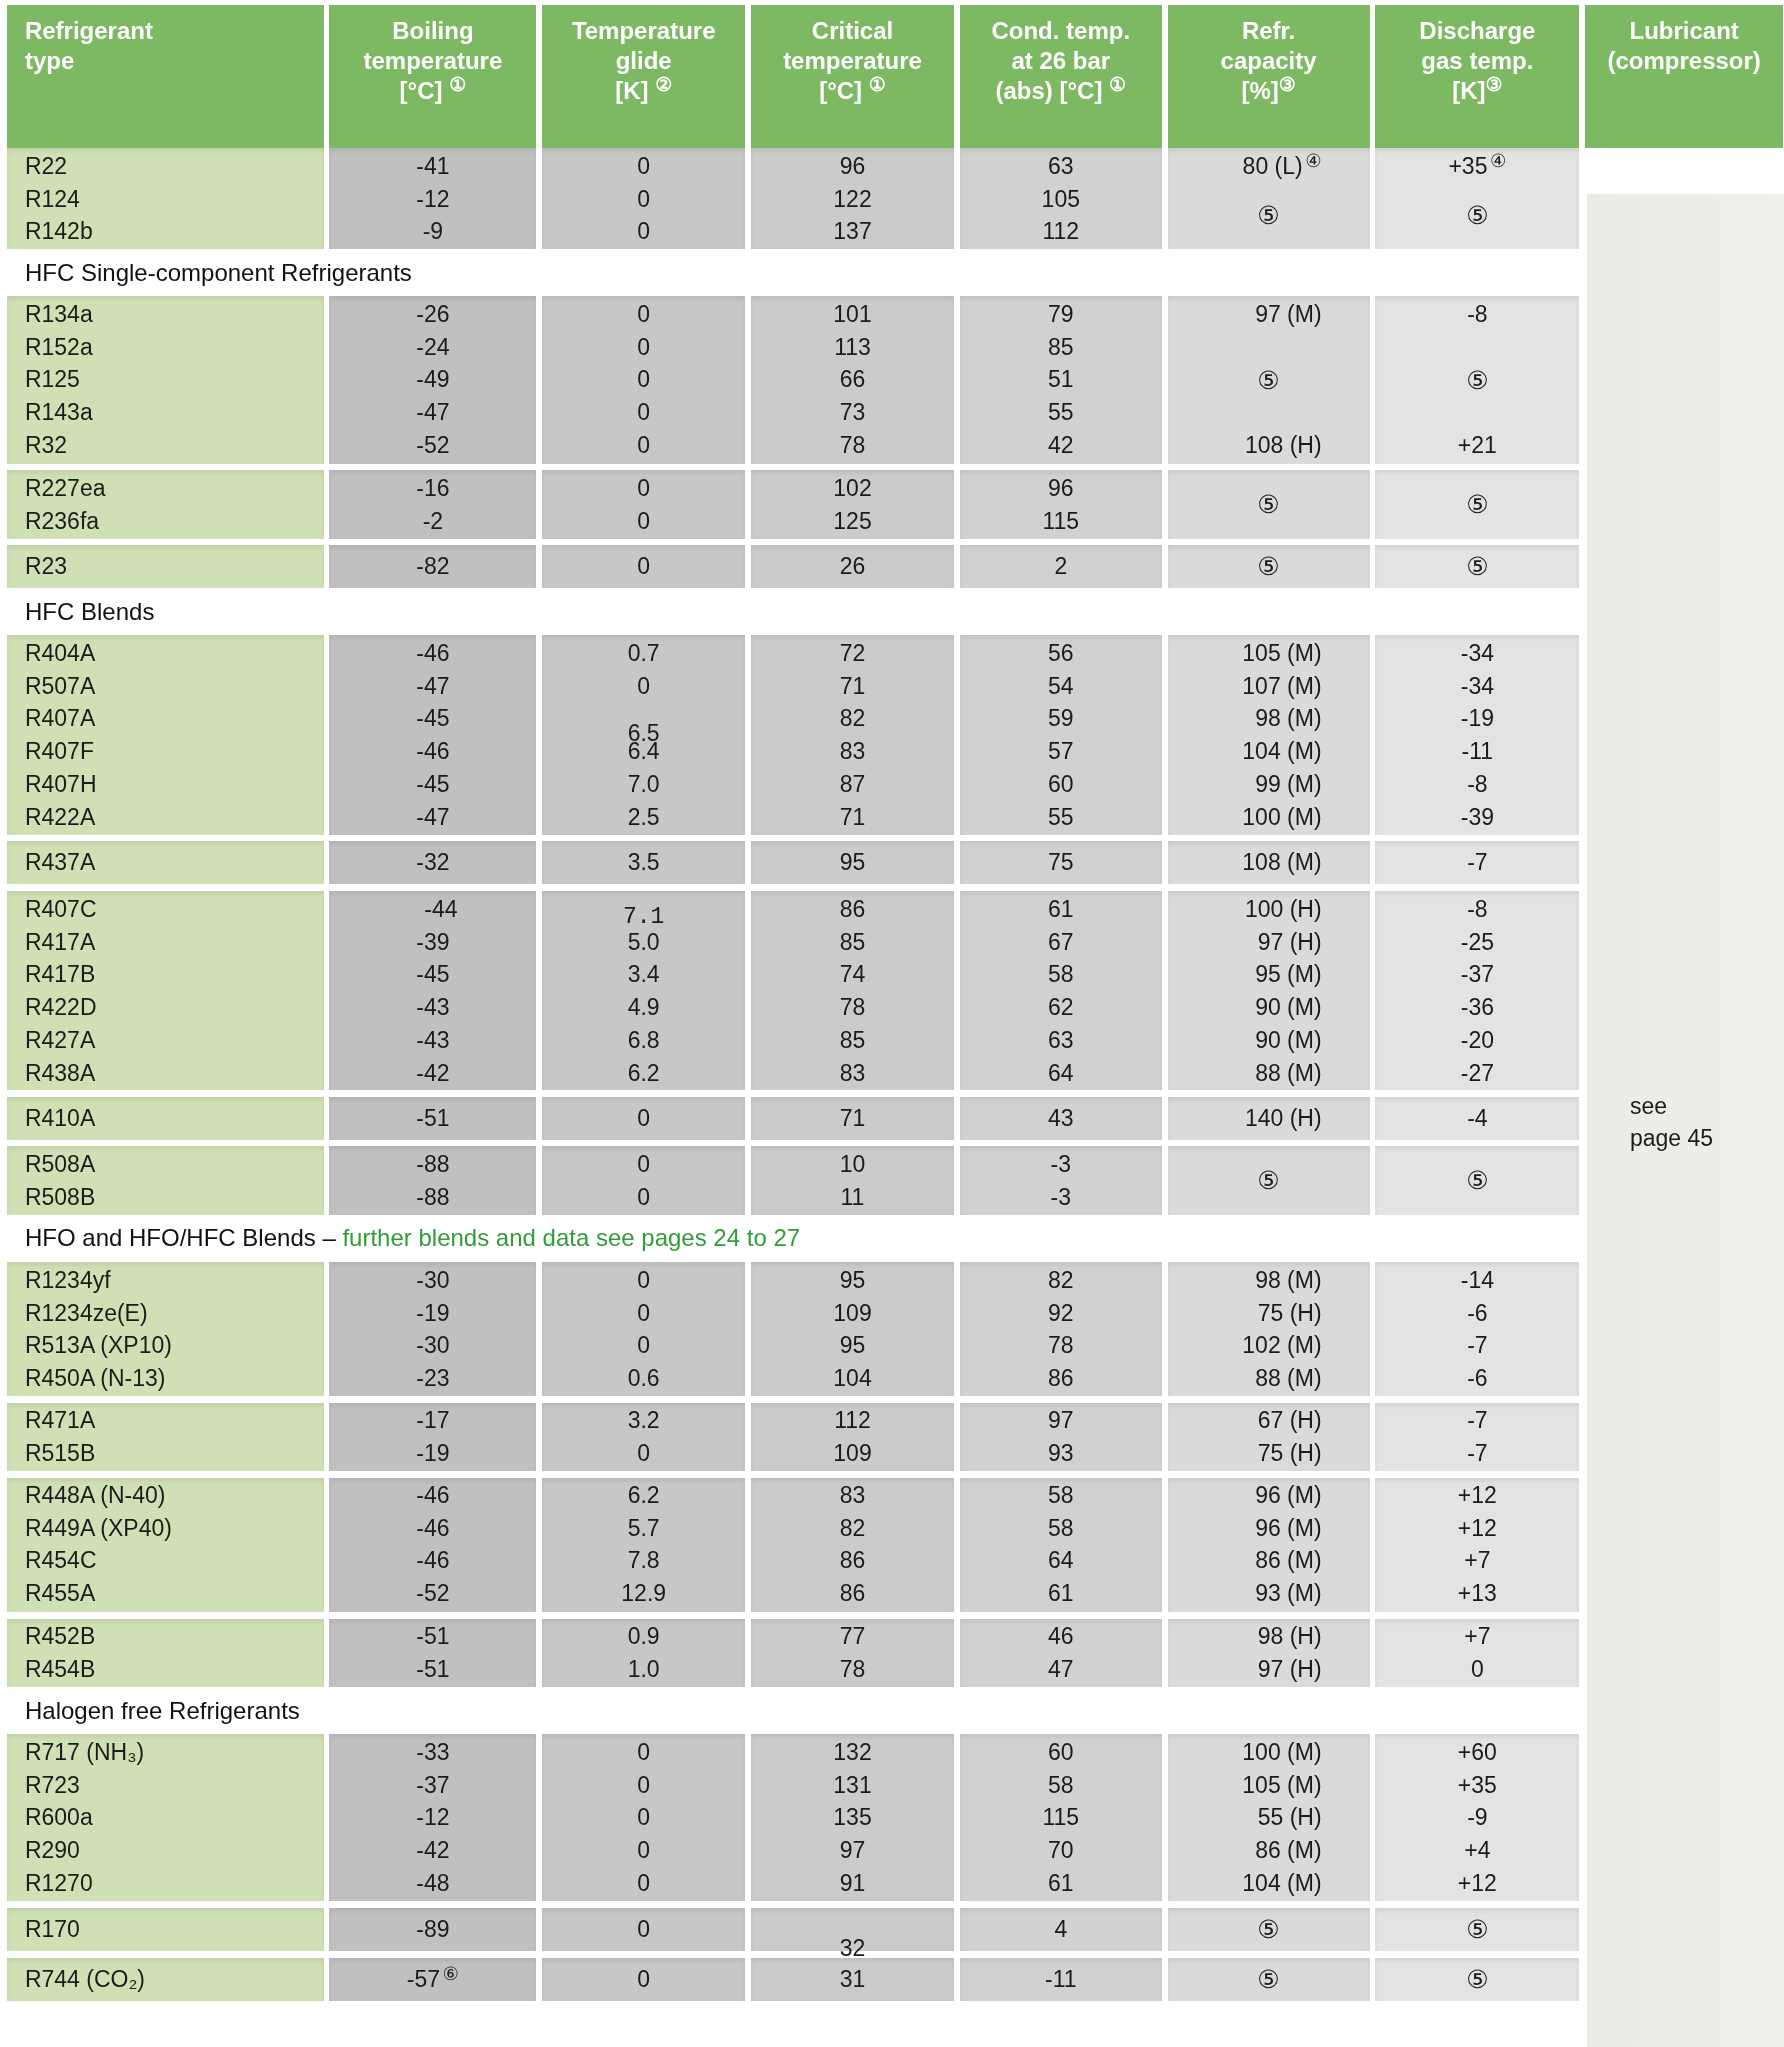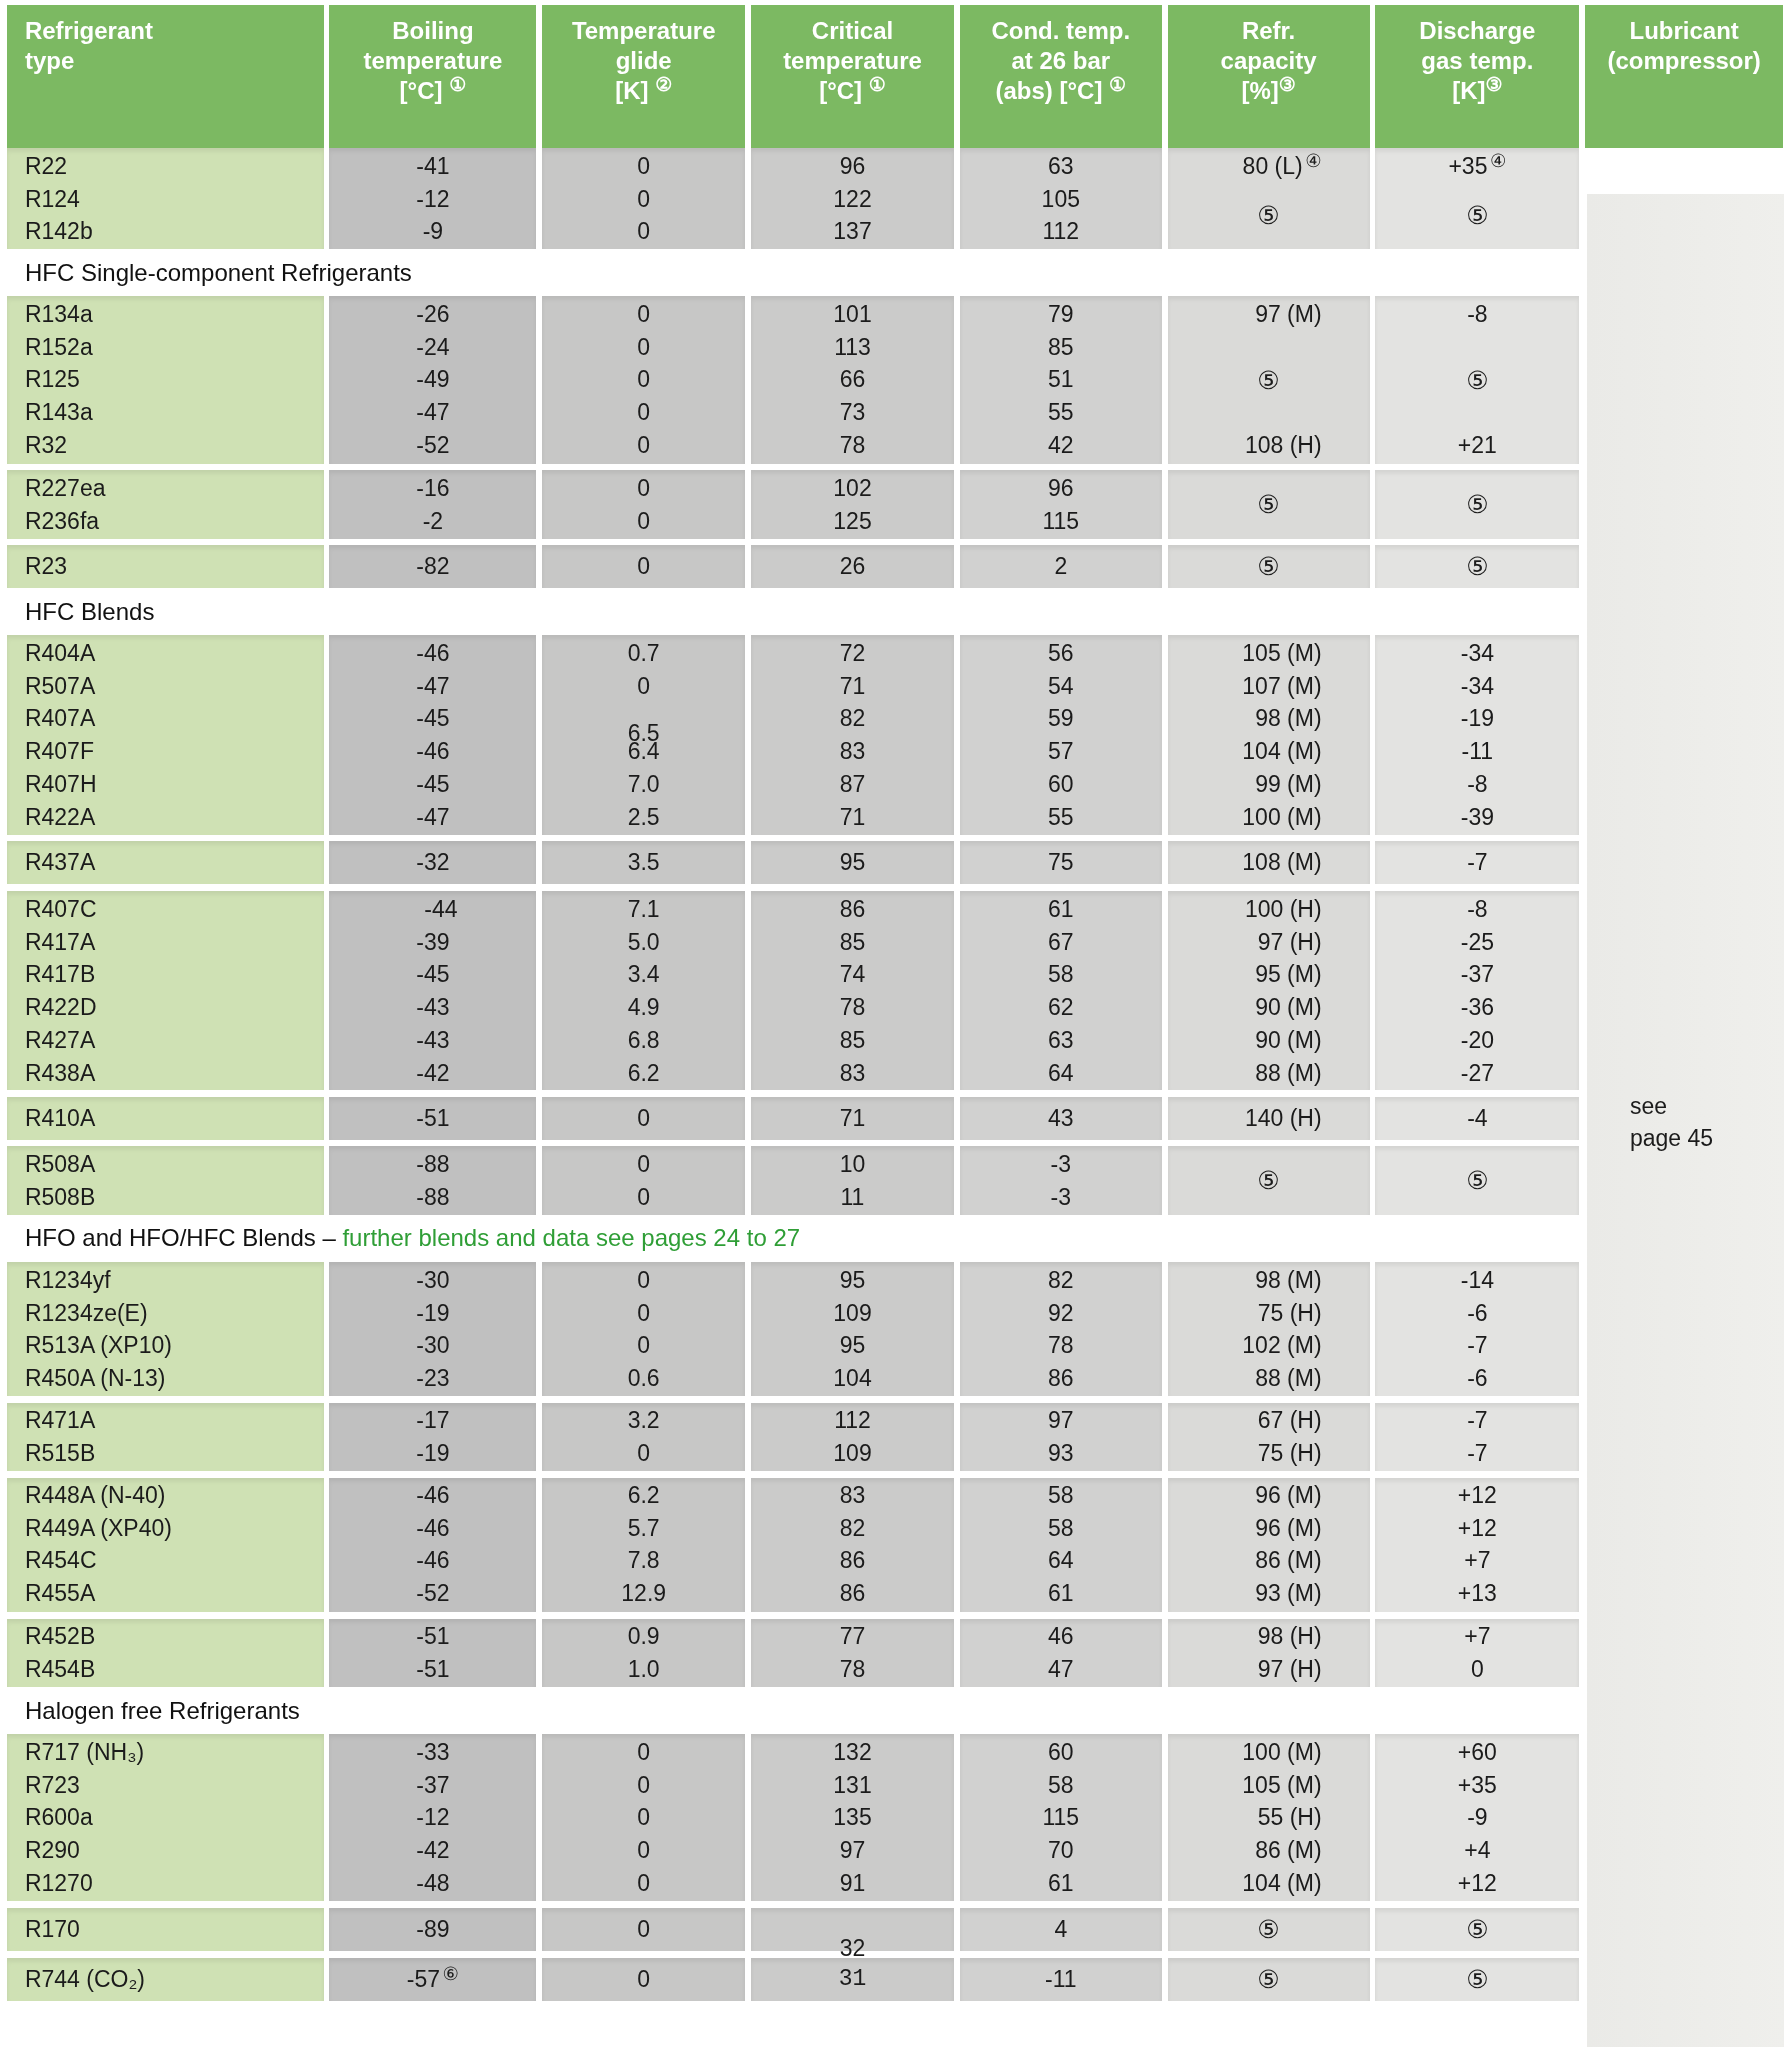--- a/index.html
+++ b/index.html
@@ -435,21 +435,21 @@
               <div class="rval" style="top: 0px; height: 33px; line-height: 33px; margin-left: 8px;">-44</div>
               <div class="rval" style="top: 33px; height: 33px; line-height: 33px;">-39</div>
               <div class="rval" style="top: 65px; height: 33px; line-height: 33px;">-45</div>
               <div class="rval" style="top: 98px; height: 33px; line-height: 33px;">-43</div>
               <div class="rval" style="top: 131px; height: 33px; line-height: 33px;">-43</div>
               <div class="rval" style="top: 164px; height: 33px; line-height: 33px;">-42</div>
             </div>
           </div>
           <div class="gcell bg3">
             <div class="cellbody" style="height: 196px; margin: 1.7px 0px;">
-              <div class="rval" style="top: 0px; height: 33px; line-height: 33px;">7.1</div>
+              <div class="rval" style="top: 8px; height: 33px; line-height: 33px; font-family: Liberation Mono, monospace;">7.1</div>
               <div class="rval" style="top: 33px; height: 33px; line-height: 33px;">5.0</div>
               <div class="rval" style="top: 65px; height: 33px; line-height: 33px;">3.4</div>
               <div class="rval" style="top: 98px; height: 33px; line-height: 33px;">4.9</div>
               <div class="rval" style="top: 131px; height: 33px; line-height: 33px;">6.8</div>
               <div class="rval" style="top: 164px; height: 33px; line-height: 33px;">6.2</div>
             </div>
           </div>
           <div class="gcell bg4">
             <div class="cellbody" style="height: 196px; margin: 1.7px 0px;">
               <div class="rval" style="top: 0px; height: 33px; line-height: 33px;">86</div>
@@ -897,21 +897,21 @@
             <div class="cellbody" style="height: 33px; margin: 5px 0px;">
               <div class="rval" style="top: 0px; height: 33px; line-height: 33px;">-57<span class="vsup">⑥</span></div>
             </div>
           </div>
           <div class="gcell bg3">
             <div class="cellbody" style="height: 33px; margin: 5px 0px;">
               <div class="rval" style="top: 0px; height: 33px; line-height: 33px;">0</div>
             </div>
           </div>
           <div class="gcell bg4">
-            <div class="cellbody" style="height: 33px; margin: 5px 0px; font-family: Liberation Mono, monospace;">
+            <div class="cellbody" style="height: 33px; margin: 5px 0px;">
               <div class="rval" style="top: 0px; height: 33px; line-height: 33px;">31</div>
             </div>
           </div>
           <div class="gcell bg5">
             <div class="cellbody" style="height: 33px; margin: 5px 0px;">
               <div class="rval" style="top: 0px; height: 33px; line-height: 33px;">-11</div>
             </div>
           </div>
           <div class="gcell bg6">
             <div class="cellbody" style="height: 33px; margin: 5px 0px;">

